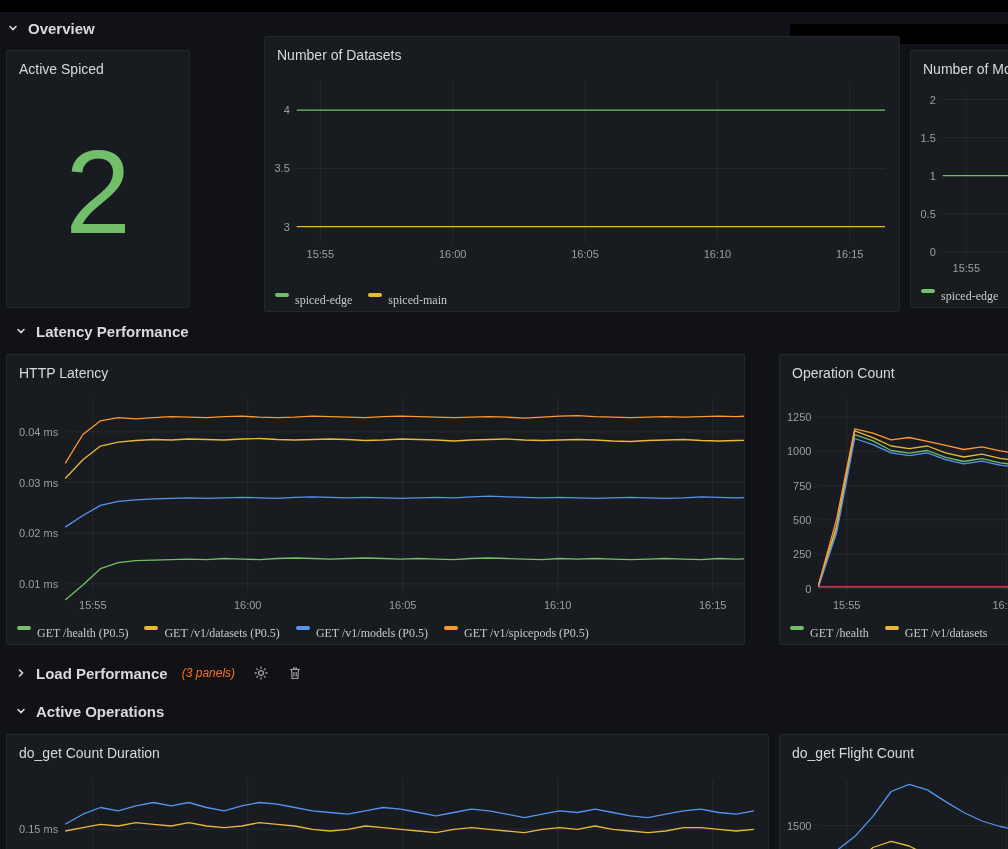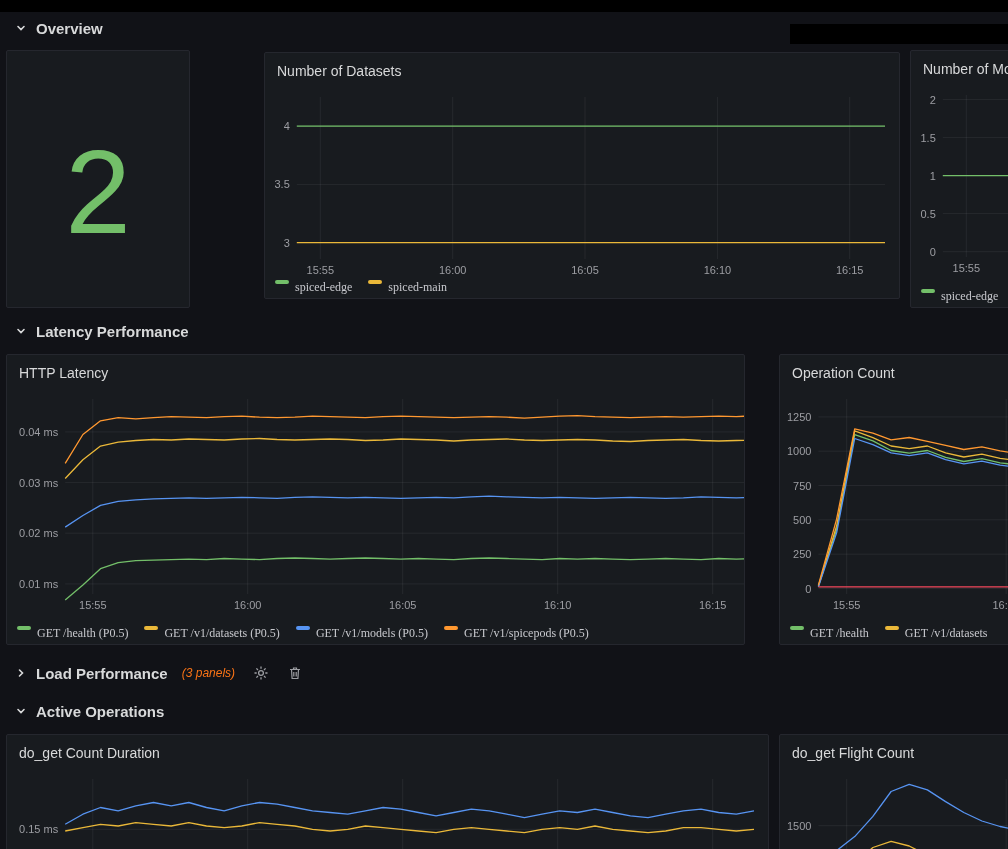--- a/index.html
+++ b/index.html
@@ -23,32 +23,33 @@
   .bigstat { position:absolute; top:36px; left:0; right:0; bottom:10px; display:flex;
              align-items:center; justify-content:center; font-size:118px; font-weight:500; }
   .blackbar { background:#000; }
 </style>
 </head>
 <body>
 
 <div class="abs blackbar" style="left:0;top:0;width:1008px;height:12px"></div>
 <div class="abs blackbar" style="left:790px;top:24px;width:218px;height:20px"></div>
 
-<div class="sec" style="left:14px;top:16px">
+<div class="sec" style="left:6px;top:16px">
   <svg class="chev" viewBox="0 0 14 14">
       <path d="M4 5.5l3 3 3-3" stroke="#d8d9da" stroke-width="1.6" fill="none" stroke-linecap="round"></path>
     </svg>
   <span>Overview</span>
 </div>
 
 <div class="panel" style="left:6px;top:50px;width:184px;height:258px">
+  <div class="panel-title">Active Spiced</div>
   <div class="bigstat" style="color: rgb(115, 191, 105);">2</div>
 </div>
 
-<div class="panel" style="left:264px;top:52px;width:636px;height:247px">
+<div class="panel" style="left:264px;top:36px;width:636px;height:276px">
   <div class="panel-title">Number of Datasets</div>
   <div class="chart"><svg width="634" height="196">
         <line x1="31.799999999999997" x2="620" y1="153.7" y2="153.7" stroke="rgba(204,204,220,0.08)"></line>
         <text class="tick" x="24.799999999999997" y="157.7" text-anchor="end">3</text>
         <line x1="31.799999999999997" x2="620" y1="95.4" y2="95.4" stroke="rgba(204,204,220,0.08)"></line>
         <text class="tick" x="24.799999999999997" y="99.4" text-anchor="end">3.5</text>
         <line x1="31.799999999999997" x2="620" y1="37.1" y2="37.1" stroke="rgba(204,204,220,0.08)"></line>
         <text class="tick" x="24.799999999999997" y="41.1" text-anchor="end">4</text>
         <line y1="8" y2="170" x1="55.3" x2="55.3" stroke="rgba(204,204,220,0.08)"></line>
         <text class="tick" x="55.3" y="185" text-anchor="middle">15:55</text>

